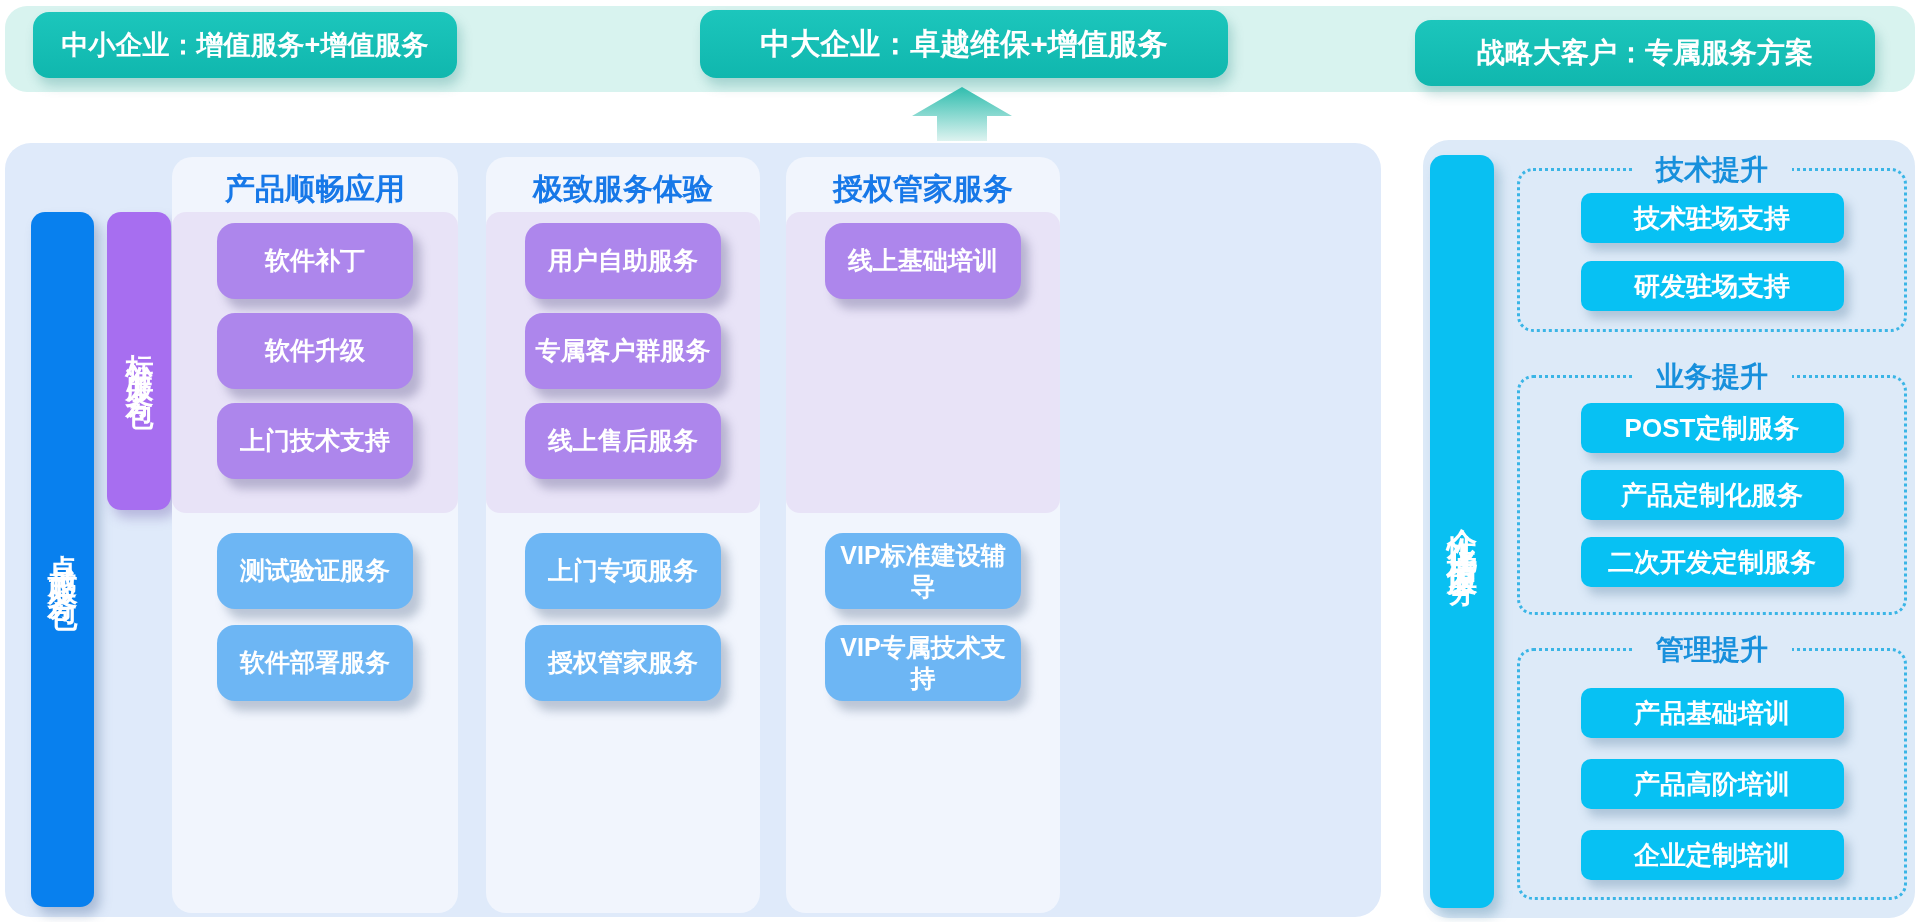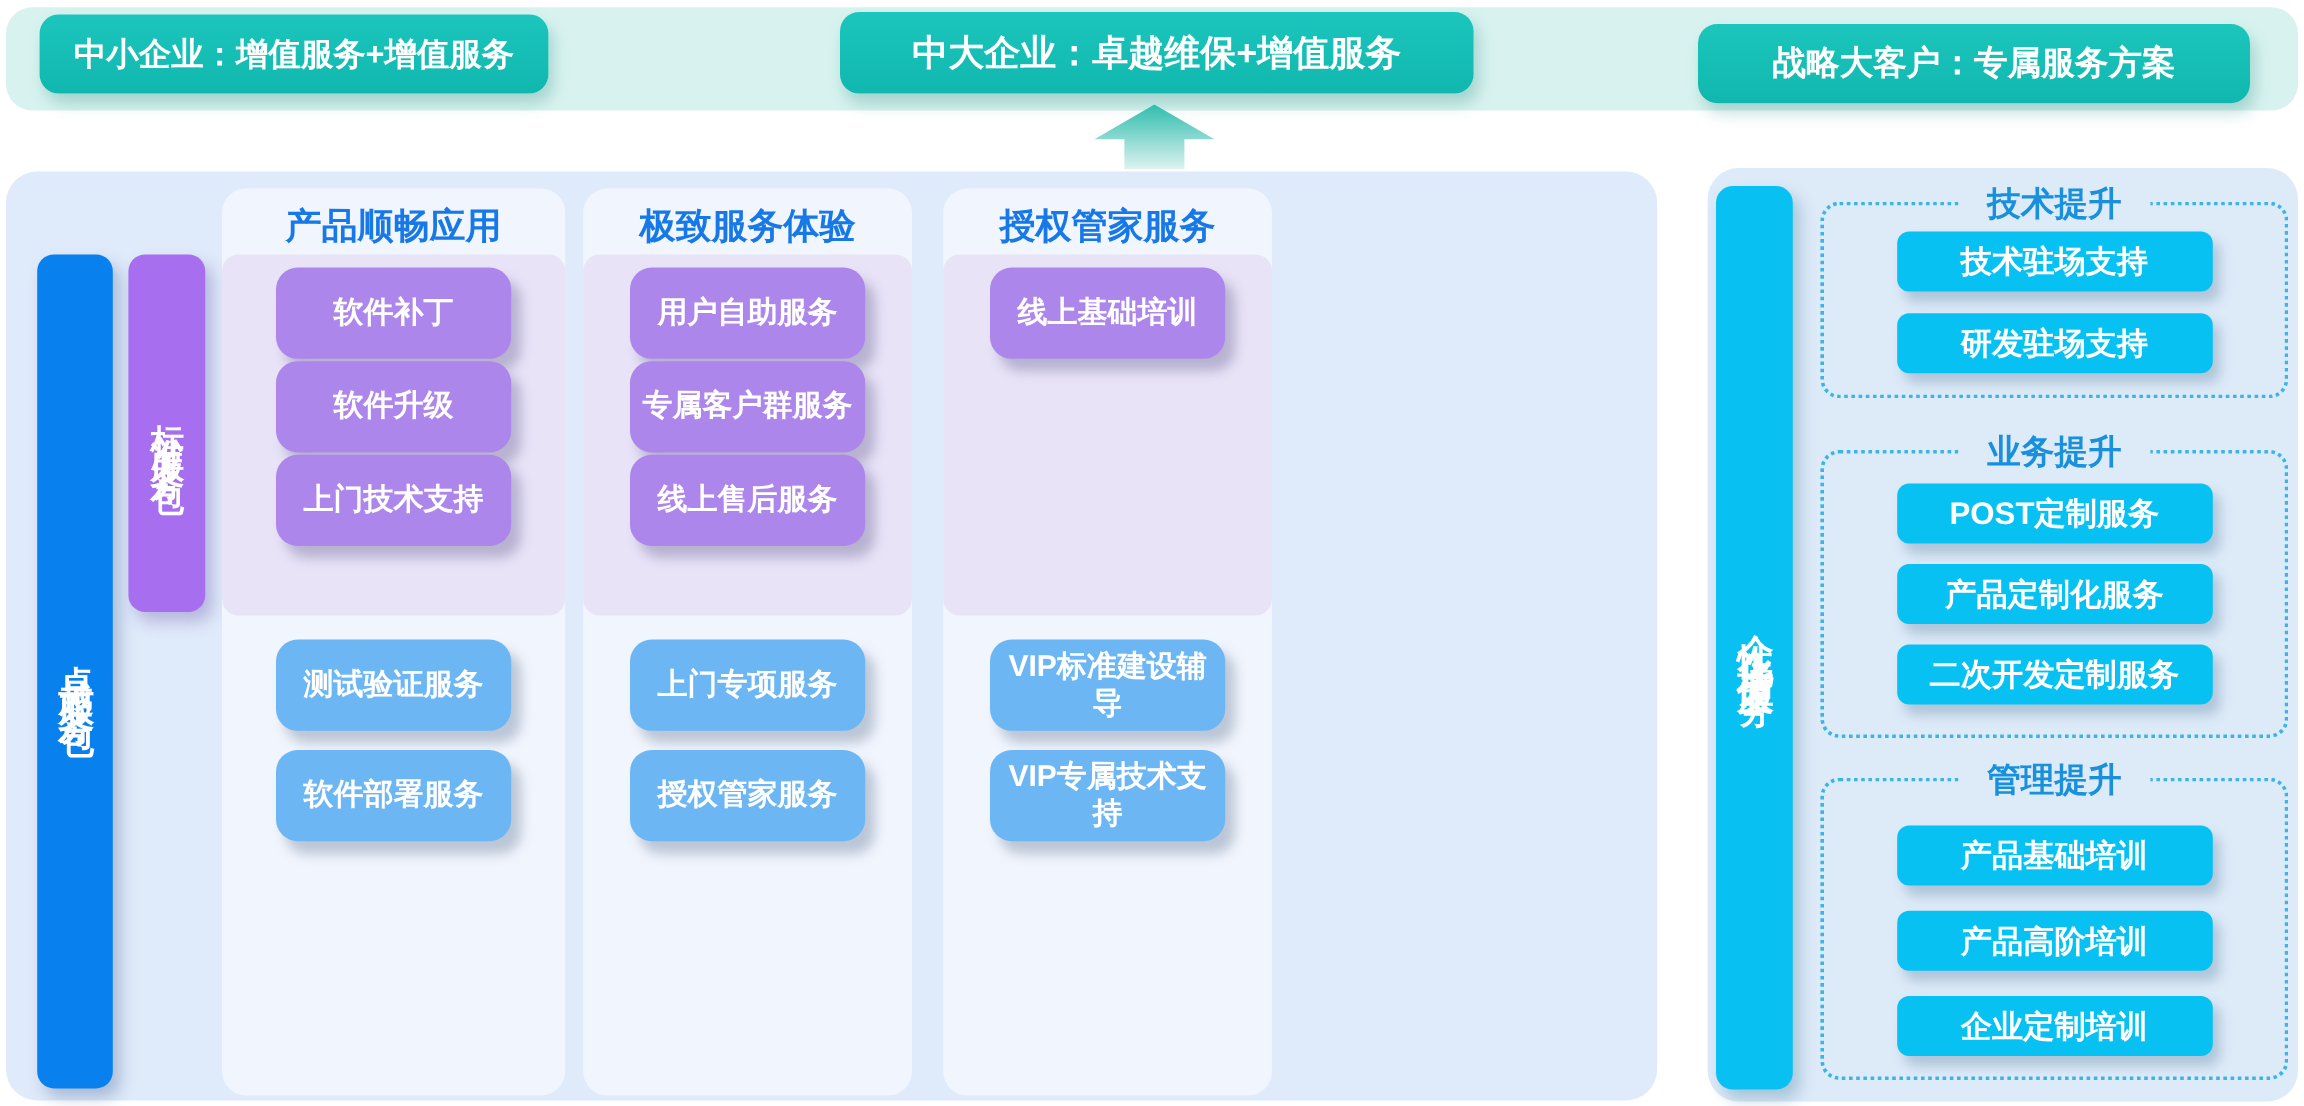--- a/index.html
+++ b/index.html
@@ -38,32 +38,32 @@
     line-height:1;display:block;
   }
   .vbar-excellent{left:26px;top:69px;width:63px;height:695px;background:#0880ee;
     font-size:30px;box-shadow:6px 8px 12px rgba(70,100,150,0.35);}
   .vbar-standard{left:102px;top:69px;width:64px;height:298px;background:#a76ef0;
     font-size:28px;box-shadow:6px 8px 12px rgba(110,90,170,0.35);}
   
   .svc-col{
     position:absolute;top:14px;height:756px;background:#f1f5fd;border-radius:20px;
   }
-  .col-1{left:180px;width:286px;}
+  .col-1{left:167px;width:286px;}
   .col-2{left:481px;width:274px;}
   .col-3{left:781px;width:274px;}
   .col-4{left:1080px;width:274px;}
   .col-header{
     position:absolute;top:8px;left:0;width:100%;height:48px;line-height:48px;
     text-align:center;font-size:30px;font-weight:700;color:#1778e8;white-space:nowrap;
   }
   .std-band{
     position:absolute;left:0;top:55px;width:100%;height:301px;background:#e8e3f7;
     border-radius:14px;display:flex;flex-direction:column;align-items:center;
-    padding-top:11px;box-sizing:border-box;gap:2px;
+    padding-top:11px;box-sizing:border-box;gap:14px;
   }
   .exc-box{
     position:absolute;left:0;top:376px;width:100%;
     display:flex;flex-direction:column;align-items:center;gap:16px;
   }
   .chip{
     width:196px;height:76px;border-radius:18px;flex:0 0 auto;
     display:flex;align-items:center;justify-content:center;text-align:center;
     color:#ffffff;font-size:25px;font-weight:700;line-height:1.25;
     padding:0 10px;box-sizing:border-box;

